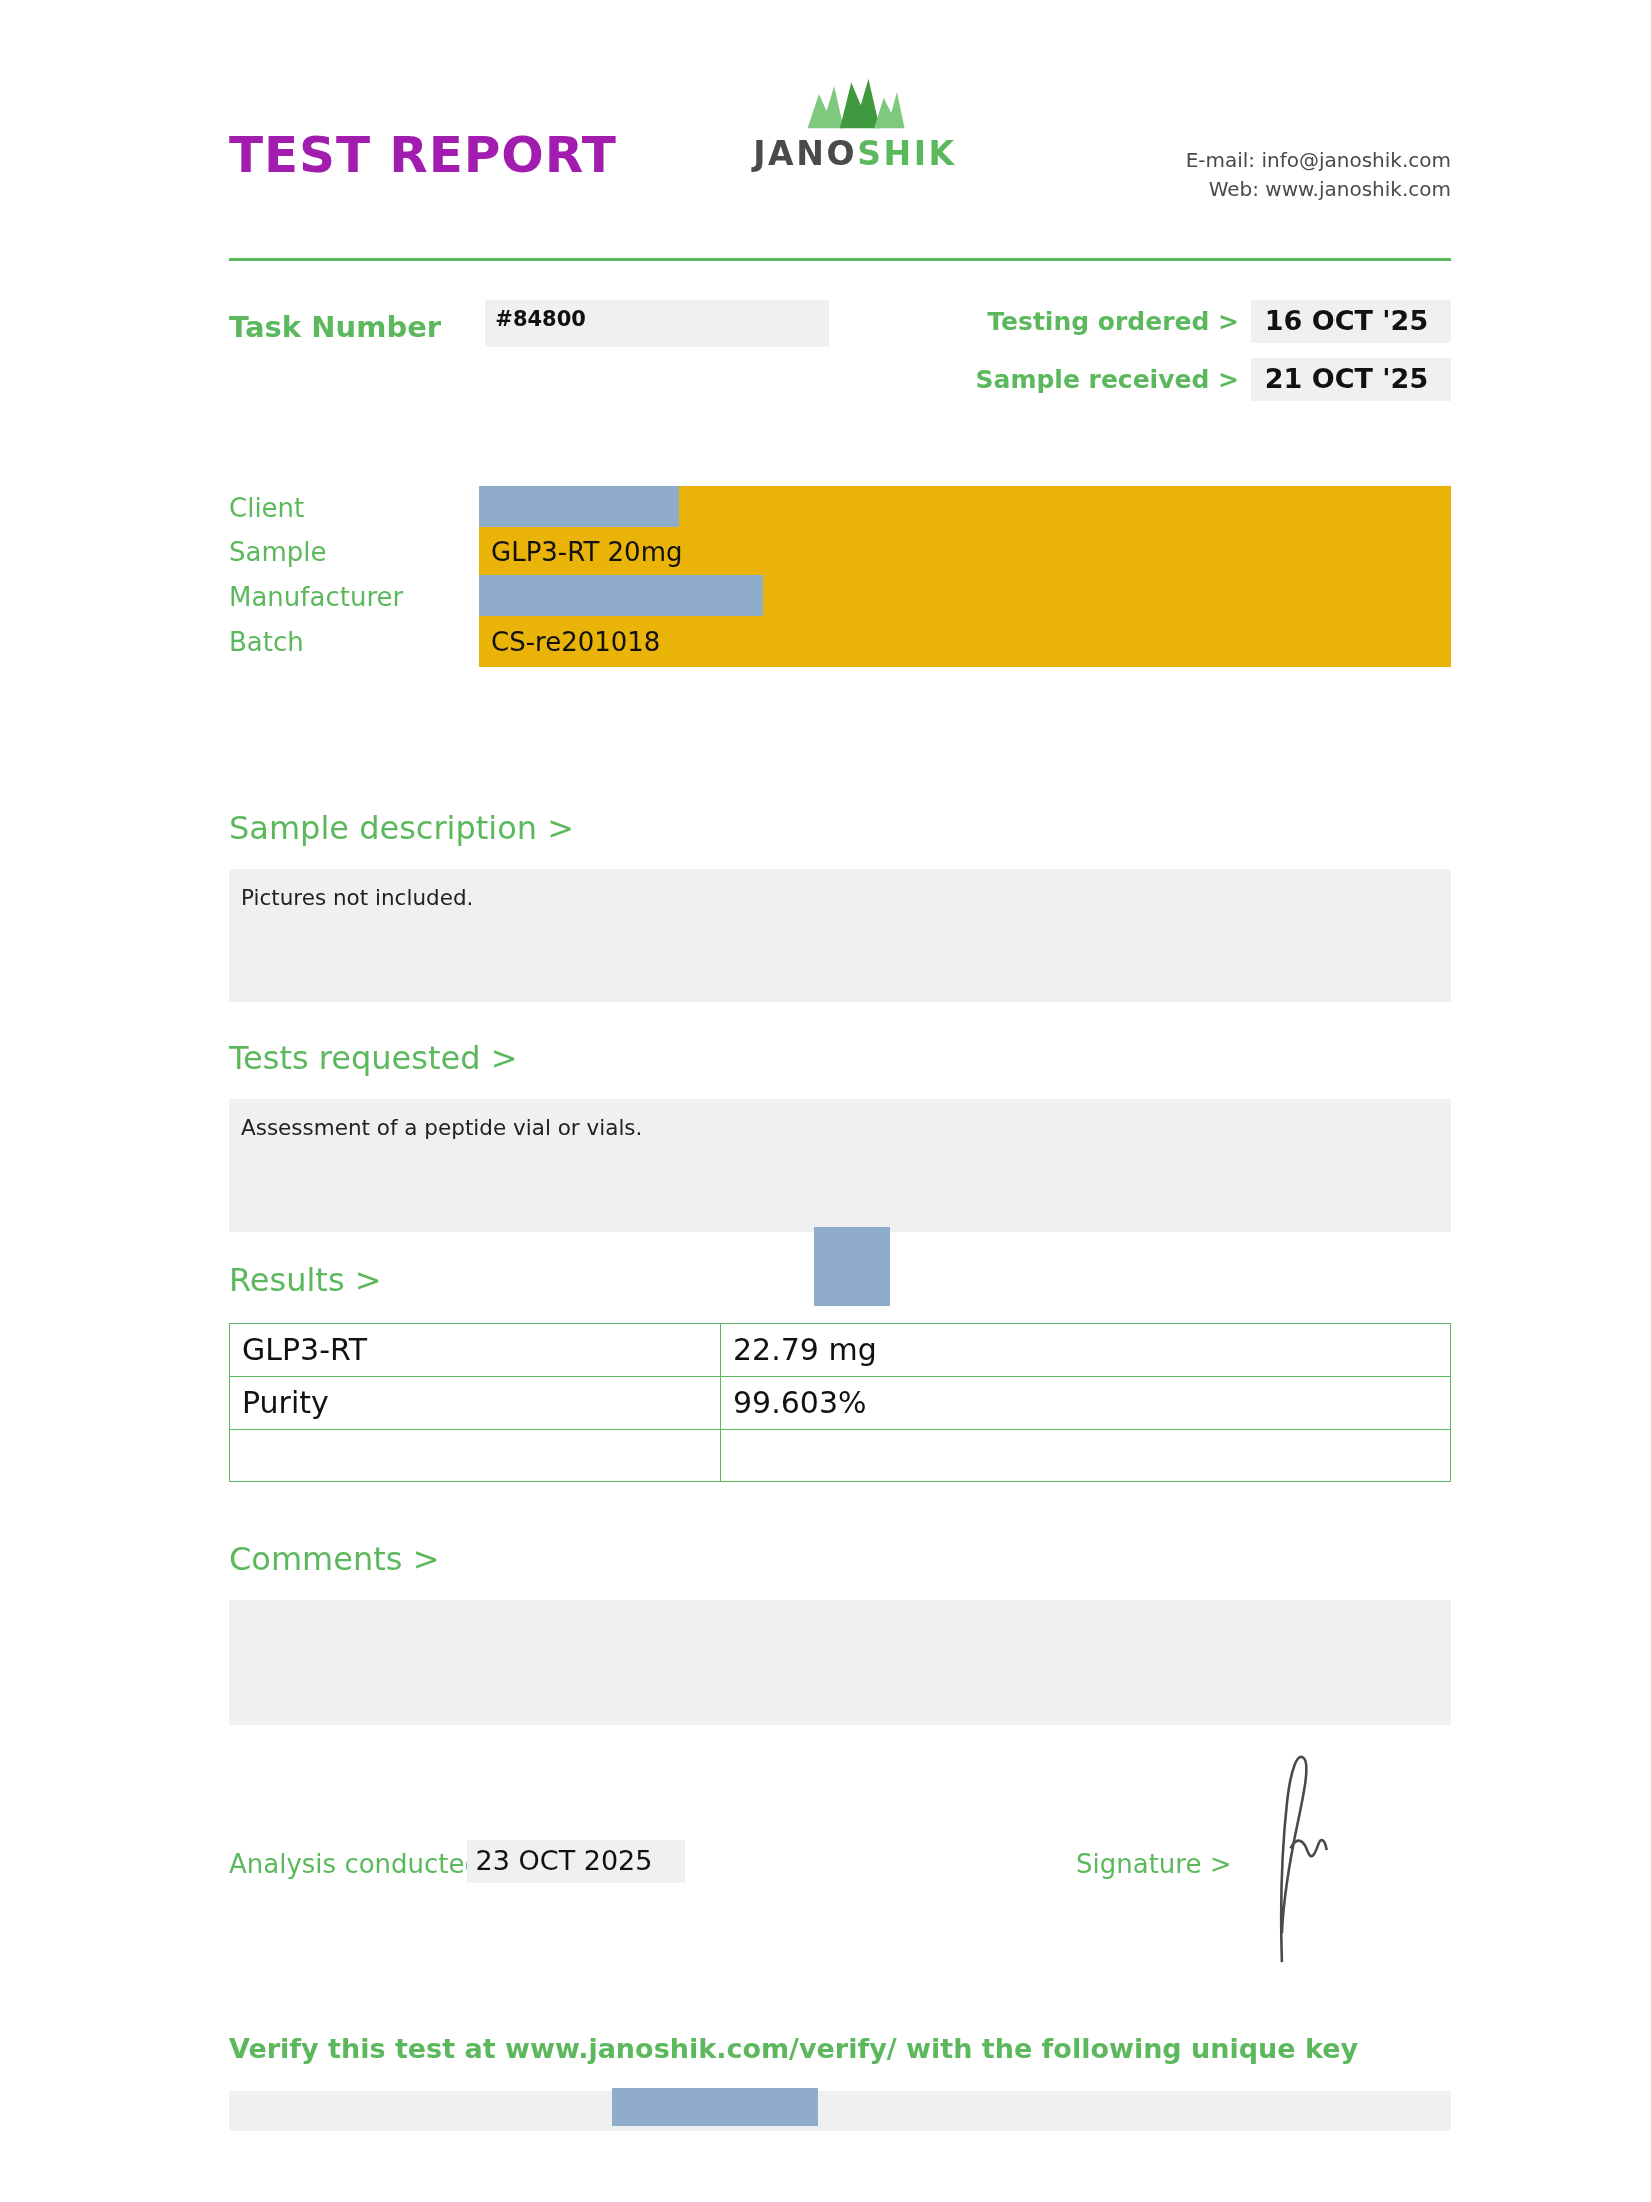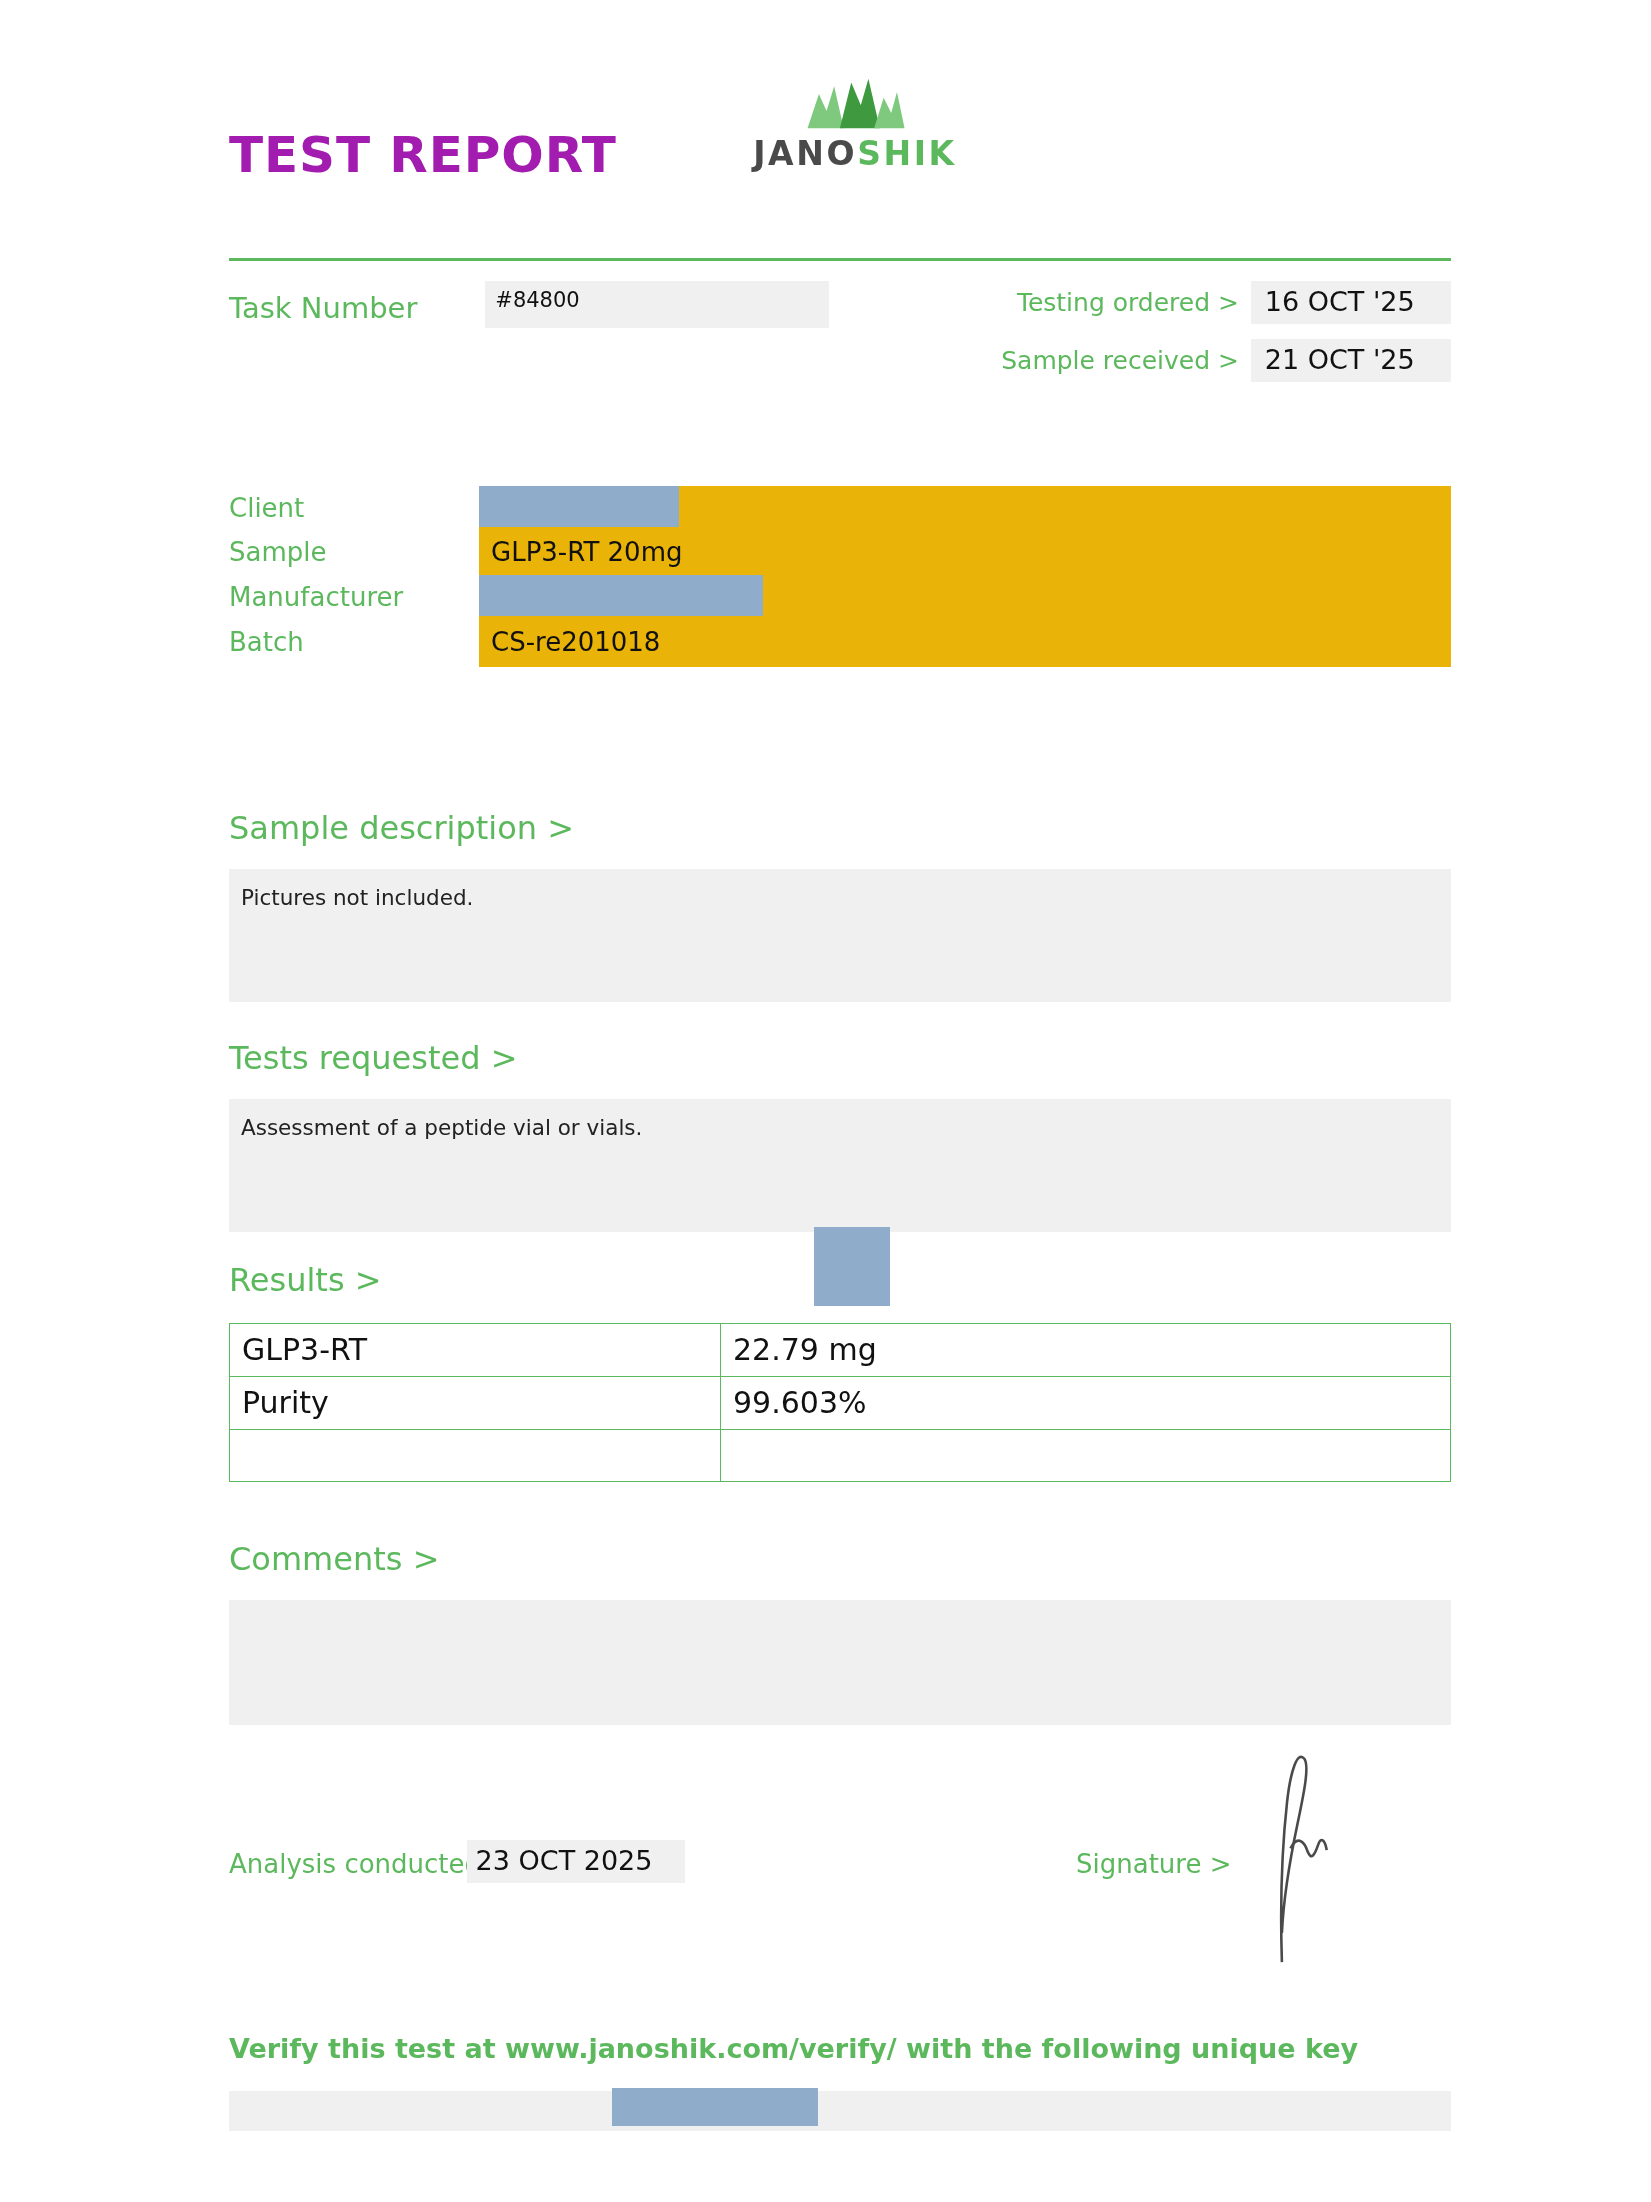--- a/index.html
+++ b/index.html
@@ -80,23 +80,24 @@
     top: 258px;
     width: 1222px;
     height: 3.4px;
     background: #5cb85c;
   }
 
   
   .task-row {
     position: absolute;
     left: 0;
-    top: 281px;
+    top: 300px;
     width: 1222px;
     height: 112px;
+    font-weight: bold;
   }
   .task-label {
     position: absolute;
     left: 0;
     top: 10.3px;
     font-size: 29px;
     color: #5cb85c;
   }
   .task-value {
     position: absolute;
@@ -311,20 +312,24 @@
         <svg class="logo-mark" viewBox="0 0 120 62">
           <path d="M10 58 L22 22 L30 40 L38 14 L48 58 Z" fill="#7ec97e"></path>
           <path d="M44 58 L56 10 L66 34 L74 6 L86 58 Z" fill="#3f9a3f"></path>
           <path d="M80 58 L90 26 L98 42 L104 20 L112 58 Z" fill="#7ec97e"></path>
         </svg>
         <div class="logo-word">
           <span class="dark">JANO</span><span class="green">SHIK</span>
         </div>
       </div>
 
+      <div class="contact">
+        <div>E-mail: info@janoshik.com</div>
+        <div>Web: www.janoshik.com</div>
+      </div>
 
       <div class="rule"></div>
     </div>
 
     <div class="task-row">
       <div class="task-label">Task Number</div>
       <div class="task-value">#84800</div>
 
       <div class="date-line d1">
         <div class="date-lbl">Testing ordered  &gt;</div>

